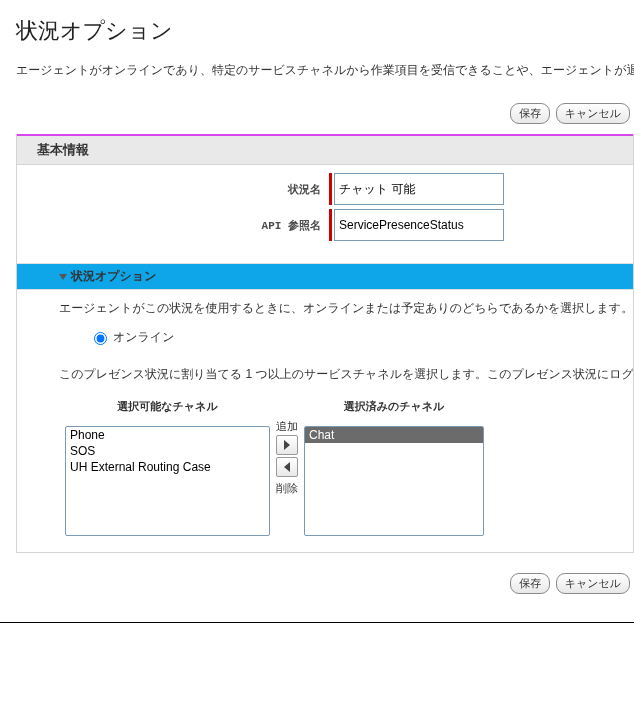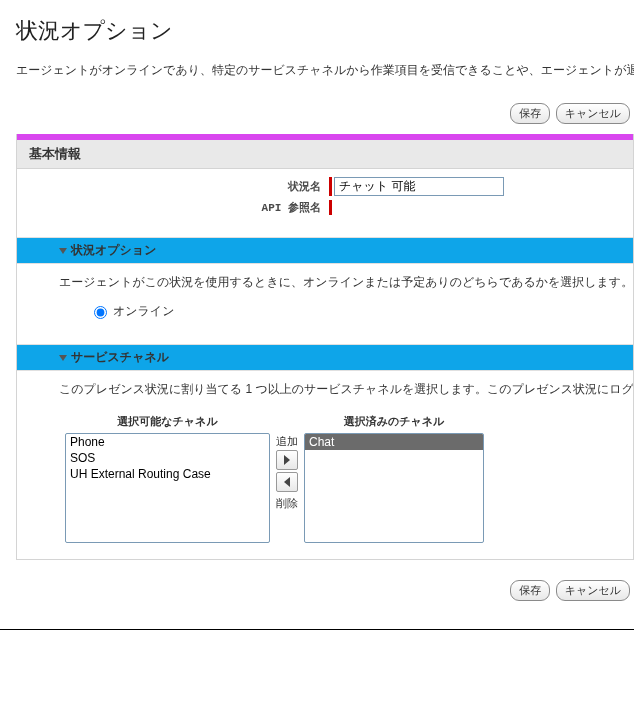--- a/index.html
+++ b/index.html
@@ -44,23 +44,23 @@
     margin-left: 2px;
   }
   .panel {
     border: 1px solid #d4d4d4;
     border-top: none;
     background: #fff;
     margin-right: 0;
   }
   .section-header {
     background: #e9e9e9;
-    border-top: 6px solid #d946ef;
+    border-top: 2px solid #d946ef;
     border-bottom: 1px solid #d4d4d4;
-    padding: 5px 12px;
+    padding: 5px 20px;
     font-weight: bold;
     font-size: 13px;
     color: #333;
   }
   .sub-header {
     background: #0ea5e9;
     border-top: 1px solid #e0e0e0;
     border-bottom: 1px solid #e0e0e0;
     padding: 4px 12px 4px 42px;
     font-weight: bold;
@@ -96,21 +96,21 @@
     width: 3px;
     align-self: stretch;
     background: #c00;
     margin-right: 2px;
   }
   .text-input {
     font-size: 12px;
     padding: 1px 4px;
     border: 1px solid #7a9ab5;
     width: 170px;
-    height: 19px;
+    height: 32px;
   }
   .sub-desc {
     font-size: 12px;
     color: #333;
     padding: 10px 12px 8px 42px;
     white-space: nowrap;
     overflow: hidden;
   }
   .radio-group { padding: 0 12px 6px 72px; }
   .radio-row {
@@ -123,21 +123,21 @@
   .duallist-wrap {
     display: flex;
     padding: 8px 12px 16px 48px;
     align-items: flex-start;
   }
   .dl-col { display: flex; flex-direction: column; align-items: center; }
   .dl-title {
     font-size: 11px;
     font-weight: bold;
     color: #333;
-    margin-bottom: 4px;
+    margin-bottom: 12px;
     text-align: center;
   }
   select.listbox {
     width: 205px;
     height: 110px;
     font-size: 12px;
     border: 1px solid #7a9ab5;
     overflow-y: scroll;
   }
   select.listbox.sel { width: 180px; }
@@ -182,37 +182,35 @@
 
     <div class="form-rows">
       <div class="form-row">
         <div class="form-label">状況名</div>
         <div class="req-bar"></div>
         <input type="text" class="text-input" value="チャット 可能" style="">
       </div>
       <div class="form-row">
         <div class="form-label">API 参照名</div>
         <div class="req-bar"></div>
+        <input type="text" class="text-input" value="ServicePresenceStatus" style="">
       </div>
     </div>
 
     <div class="sub-header">
       <span class="tri"></span><span>状況オプション</span>
     </div>
     <div class="sub-desc">エージェントがこの状況を使用するときに、オンラインまたは予定ありのどちらであるかを選択します。オンライン状況の場合、</div>
     <div class="radio-group">
       <label class="radio-row">
         <input type="radio" name="status" checked="" style="">
         <span>オンライン</span>
       </label>
     </div>
 
-    <div class="sub-header">
-      <span class="tri"></span><span>サービスチャネル</span>
-    </div>
     <div class="sub-desc">このプレゼンス状況に割り当てる 1 つ以上のサービスチャネルを選択します。このプレゼンス状況にログインしたエージェントは</div>
 
     <div class="duallist-wrap">
       <div class="dl-col">
         <div class="dl-title">選択可能なチャネル</div>
         <select multiple="" size="6" class="listbox" id="available-list">
             <option>Phone</option>
             <option>SOS</option>
             <option>UH External Routing Case</option>
           </select>

